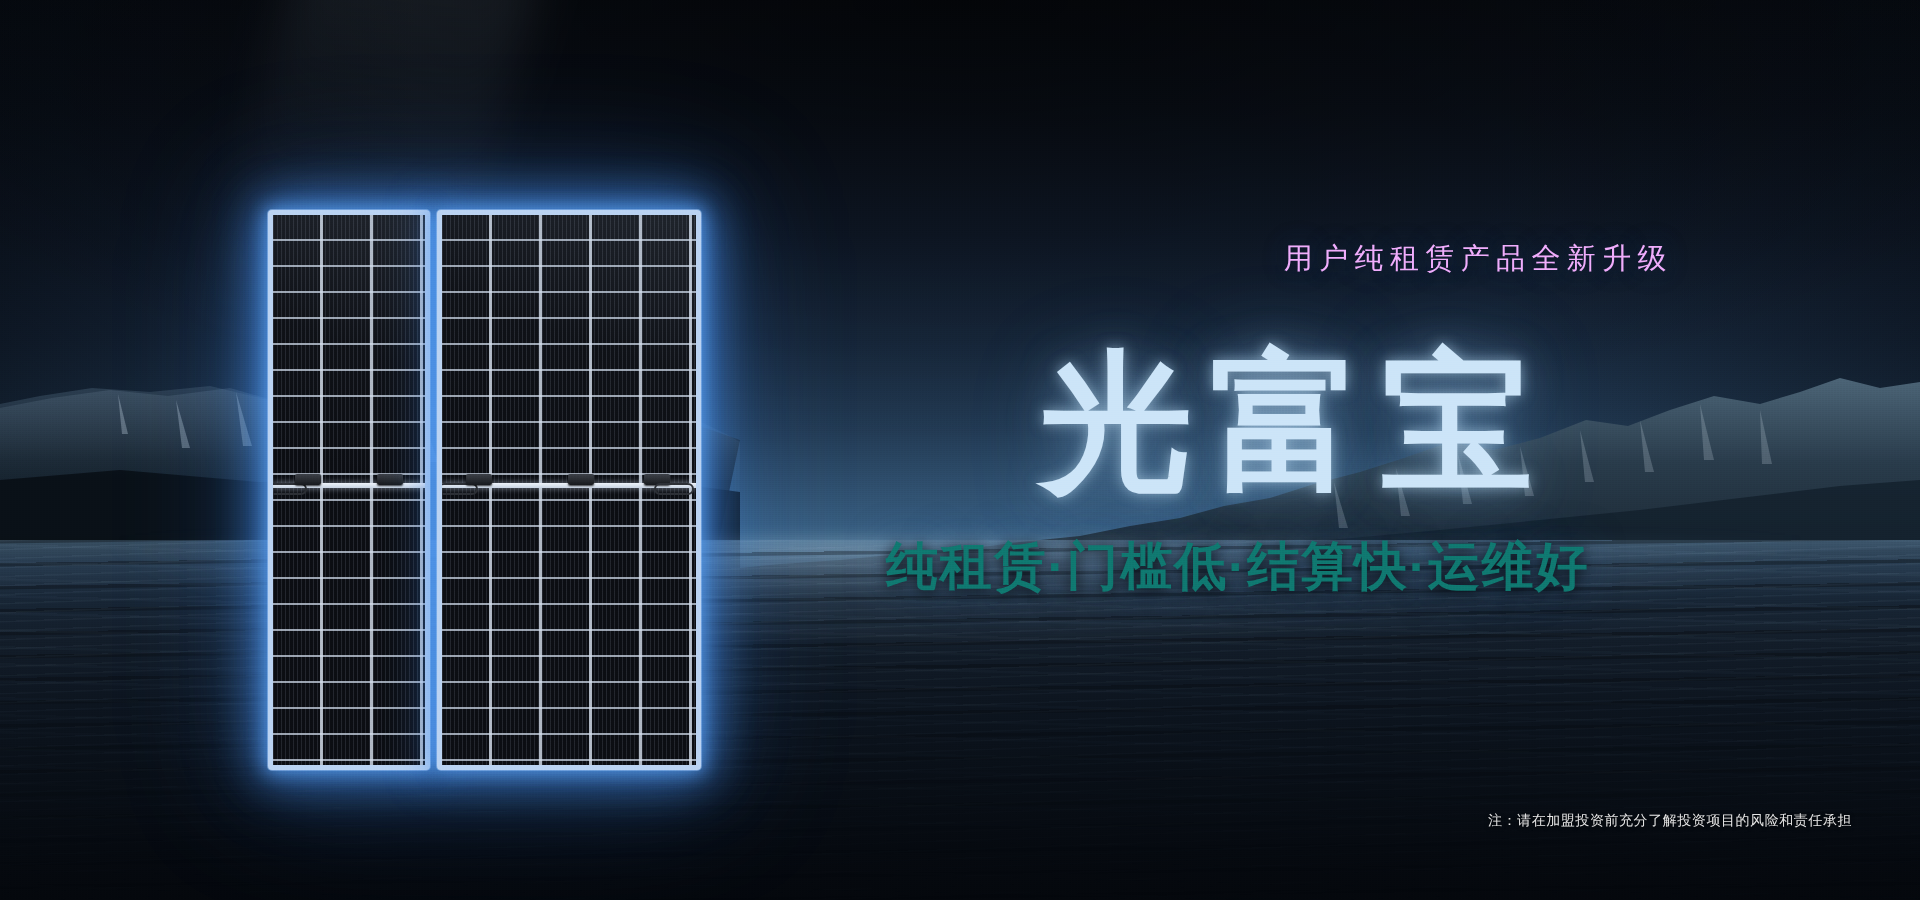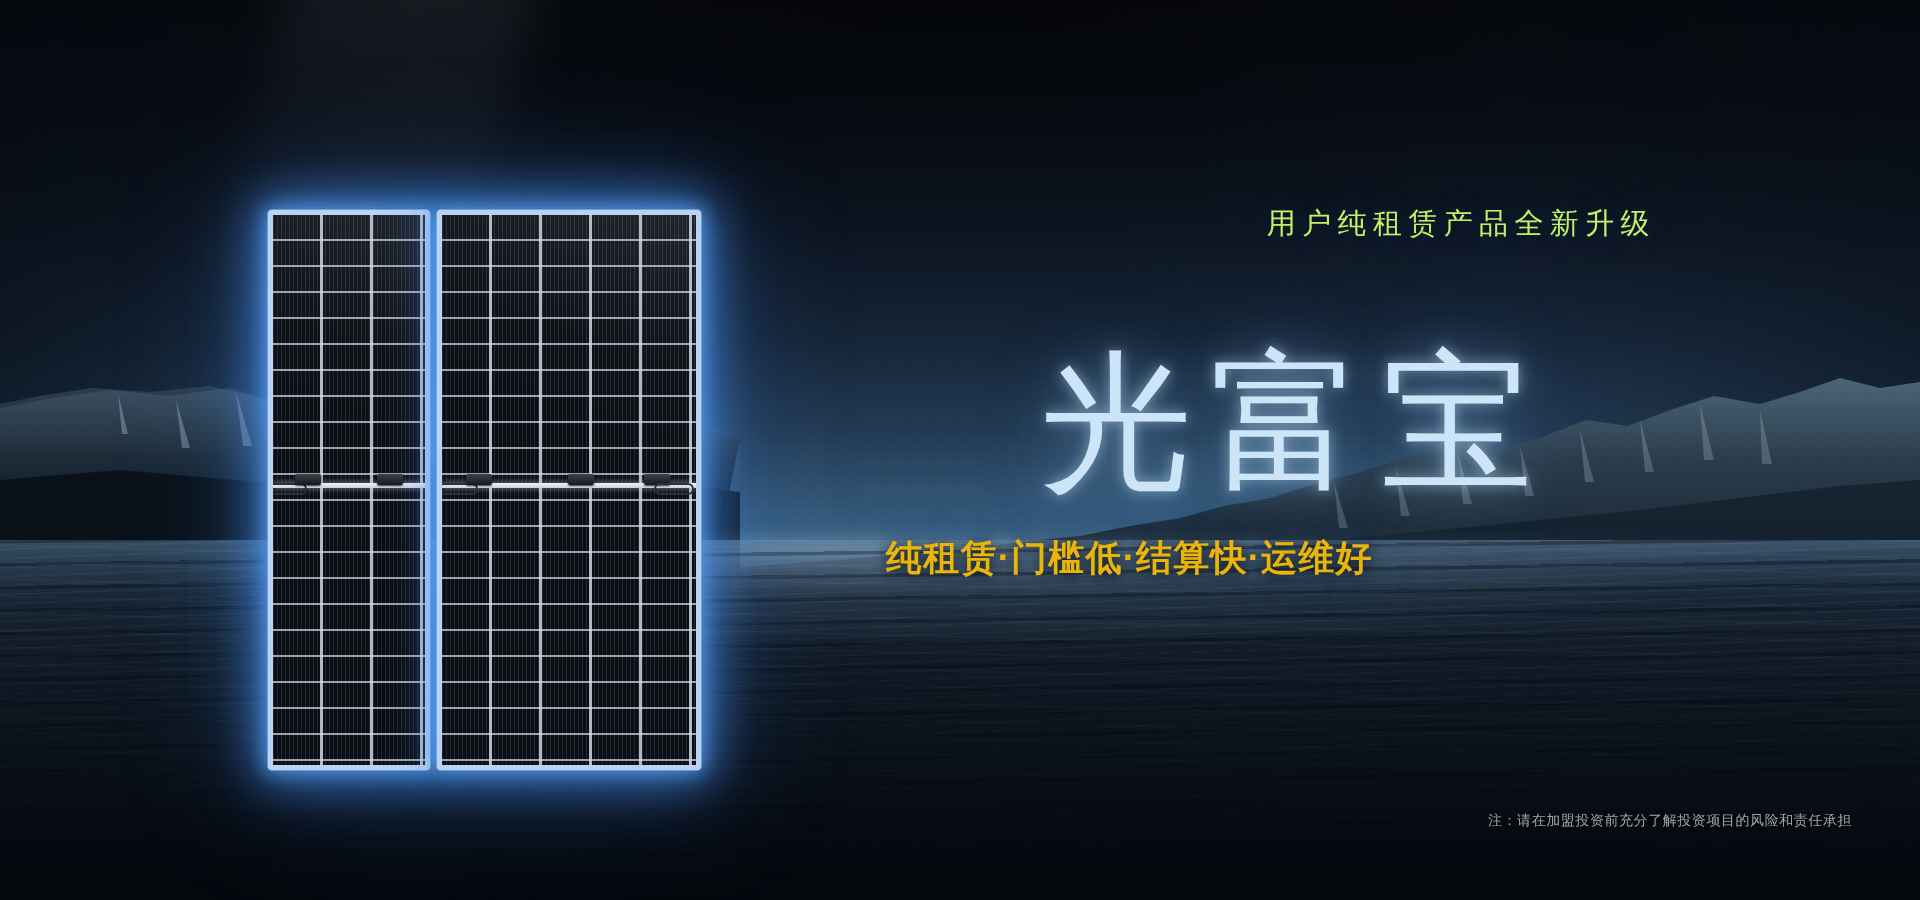--- a/index.html
+++ b/index.html
@@ -174,63 +174,64 @@
   .cable.flip{transform:scaleX(-1);}
   .panel-sheen{
     position:absolute;inset:0;
     background:linear-gradient(200deg, rgba(190,215,245,0.11) 0%, rgba(190,215,245,0.02) 26%, rgba(0,0,0,0) 48%);
     pointer-events:none;
   }
 
   
   .headline{
     position:absolute;
-    right:264px;
+    right:247px;
     text-align:right;
-    color:#bef264;
+    color:#f0abfc;
     letter-spacing:0.22em;
     text-shadow:0 1px 10px rgba(10,22,40,0.85), 0 0 26px rgba(40,80,130,0.45);
     white-space:nowrap;
+    margin-top:35px;
   }
   .headline.l1{top:206px;font-size:29px;line-height:1.2;}
   .headline.l2{top:256px;font-size:30px;line-height:1.2;letter-spacing:0.18em;}
 
   .brand{
     position:absolute;
     left:1040px;top:346px;
     font-size:152px;
     line-height:1;
     letter-spacing:0.12em;
-    font-weight:400;
+    font-weight:700;
     color:#cbe4f8;
     text-shadow:
       0 0 14px rgba(190,224,250,0.55),
       0 0 42px rgba(150,200,245,0.40),
       0 0 90px rgba(110,175,235,0.28);
     white-space:nowrap;
   }
 
   .tagline{
     position:absolute;
     left:886px;top:540px;
-    font-size:36px;
+    font-size:52px;
     line-height:1;
     letter-spacing:0.035em;
     font-weight:700;
-    color:#eab308;
+    color:#0f766e;
     text-shadow:0 2px 14px rgba(0,0,0,0.85), 0 0 40px rgba(30,70,120,0.55);
     white-space:nowrap;
   }
 
   .disclaimer{
     position:absolute;
     right:68px;top:812px;
     font-size:14px;
     letter-spacing:0.04em;
-    color:#a3a3a3;
+    color:#e5e5e5;
     text-shadow:0 1px 4px rgba(0,0,0,0.9);
     white-space:nowrap;
   }
 
   .noise{
     position:absolute;inset:0;
     pointer-events:none;
     opacity:.055;
     background-image:
       repeating-linear-gradient(0deg, rgba(255,255,255,.6) 0 1px, rgba(0,0,0,0) 1px 2px),

